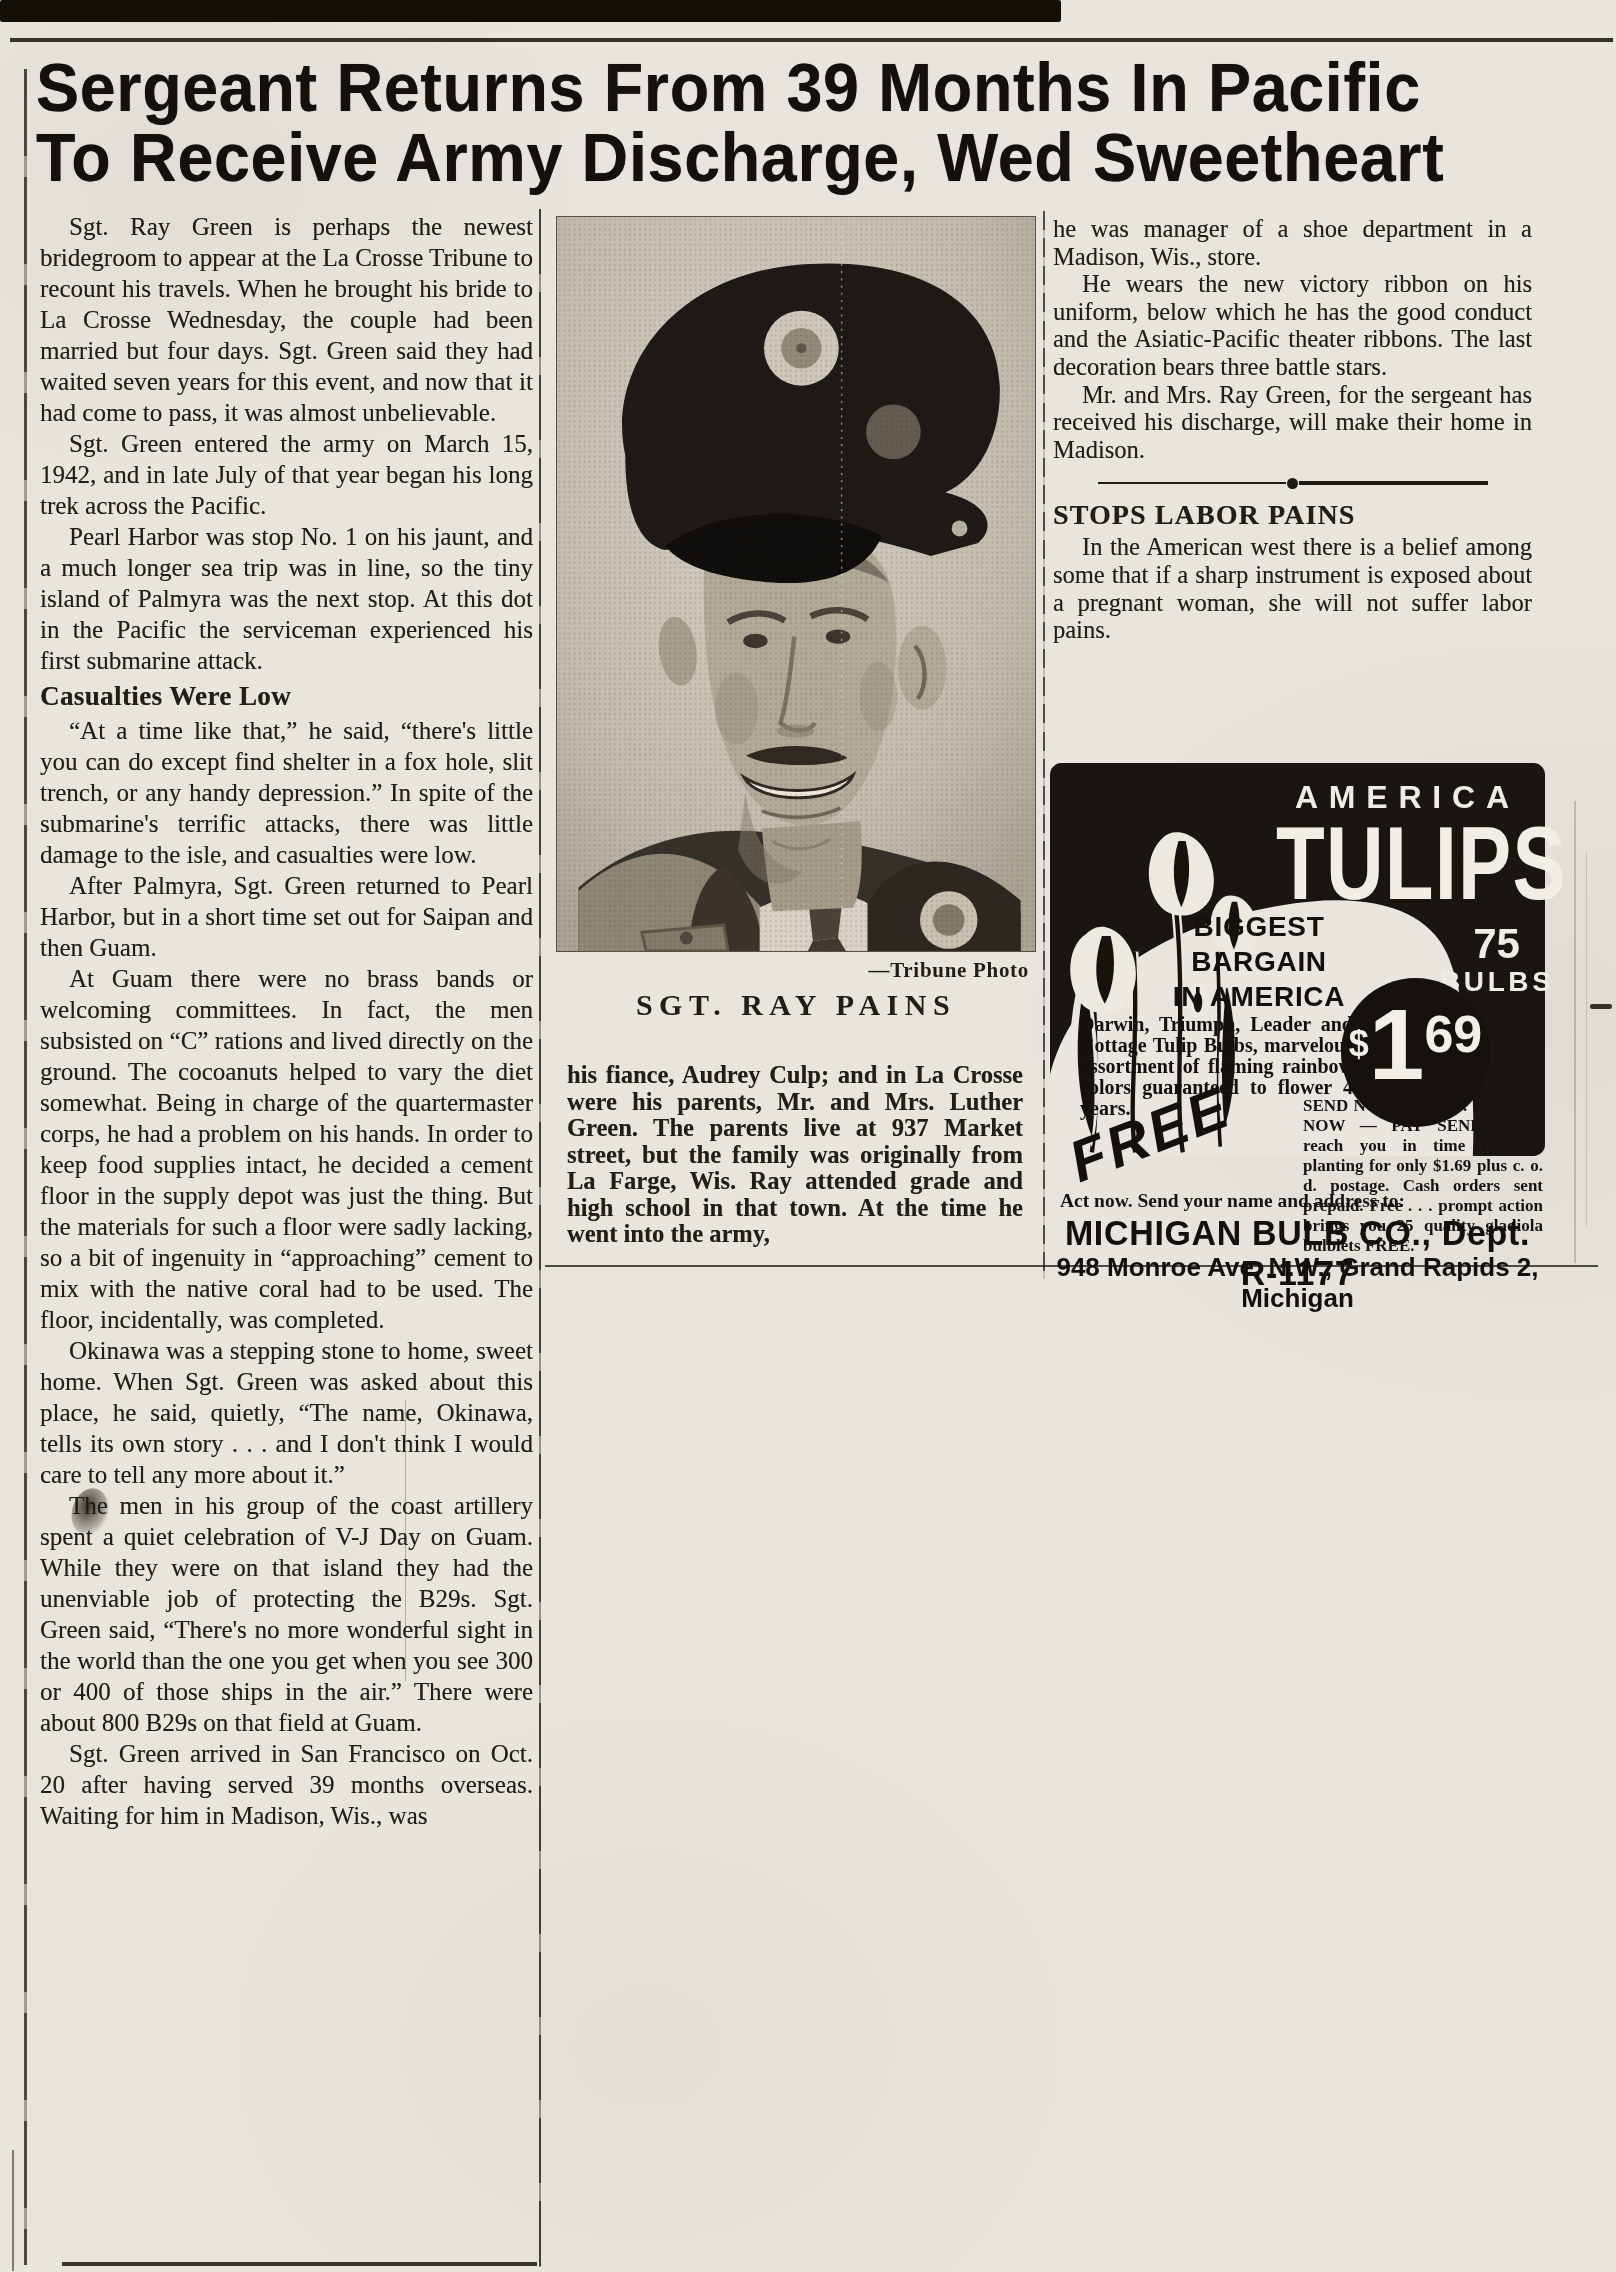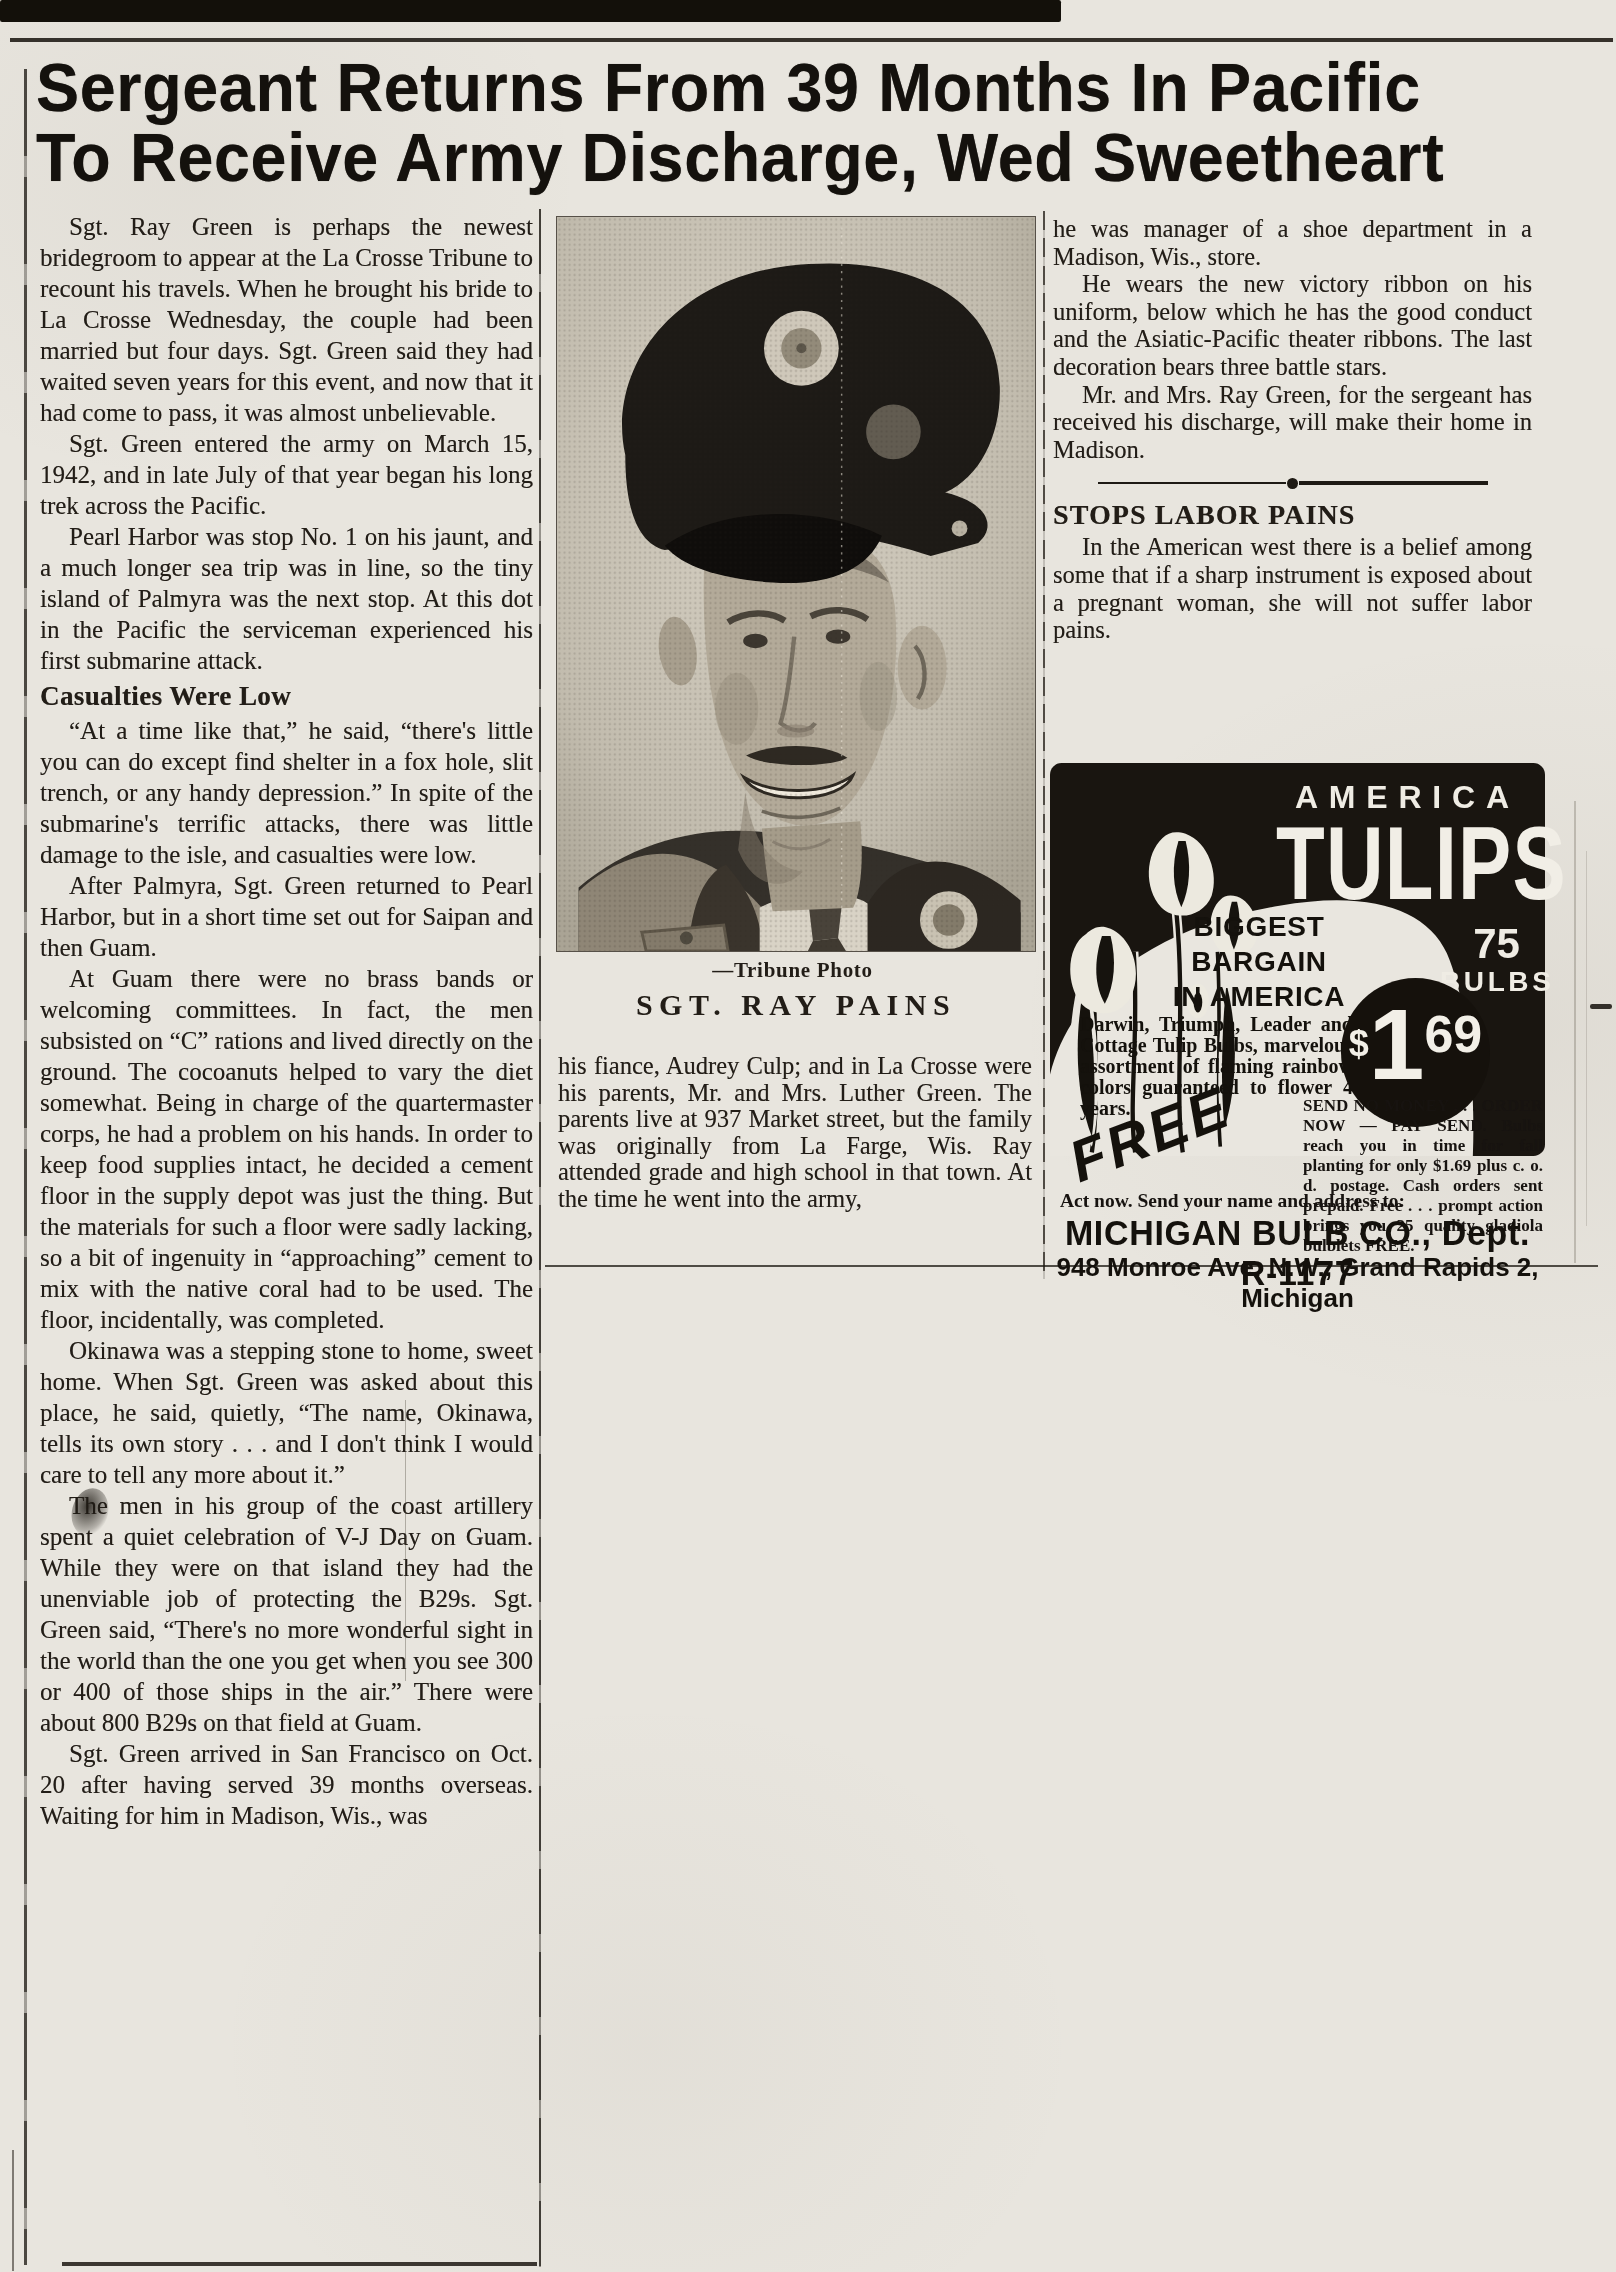--- a/index.html
+++ b/index.html
@@ -35,37 +35,37 @@
     transform:scaleX(.95);transform-origin:left top;
     letter-spacing:0.7px;white-space:nowrap;
     text-shadow:0 0 0.7px rgba(20,17,13,.7);}
 
   .col{position:absolute;text-align:justify;}
   .col p{margin:0;text-indent:29px;
     text-shadow:0.2px 0.3px 0.4px rgba(40,34,28,.45);}
   .col p.noindent{text-indent:0;}
   #col-left{left:40px;top:211px;width:493px;font-size:25px;line-height:31px;}
   #col-mid-text{left:551px;top:1046px;width:488px;font-size:24.5px;line-height:26.5px;text-align:justify;}
-  #col-mid-text p{margin:7px;text-indent:0;text-shadow:0.2px 0.3px 0.4px rgba(40,34,28,.45);}
+  #col-mid-text p{margin:16px;text-indent:0;text-shadow:0.2px 0.3px 0.4px rgba(40,34,28,.45);font-weight:bold;}
   #col-right{left:1053px;top:215px;width:479px;font-size:24.5px;line-height:27.6px;}
 
   .subhead{font-weight:bold;font-size:27px;line-height:32px;text-align:left;text-indent:0;
     margin:4.3px 0 2.9px 0;letter-spacing:0.4px;text-shadow:0.3px 0.3px 0.6px rgba(30,25,20,.5);}
   .subhead.caps{font-size:28px;letter-spacing:1.1px;}
 
   #ornament{display:flex;align-items:center;margin:14.4px auto 10px auto;width:390px;}
   .orn-line{flex:1;background:#1e1a14;}
   .orn-line.l{height:2.2px;}
   .orn-line.r{height:3.6px;}
   .orn-dot{width:10.8px;height:10.8px;border-radius:50%;background:#1e1a14;margin:0 1.4px;}
 
   #photo{position:absolute;left:556px;top:216px;width:480px;height:736px;
     border:1.4px solid #565048;box-sizing:border-box;background:#c9c3b6;}
   #photo svg{display:block;width:100%;height:100%;}
-  #photo-credit{position:absolute;left:556px;top:958px;width:473px;text-align:center;
+  #photo-credit{position:absolute;left:556px;top:958px;width:473px;text-align:right;
     font-weight:bold;font-size:21px;letter-spacing:0.7px;}
   #photo-name{position:absolute;left:556px;top:988px;width:480px;text-align:center;
     font-size:30px;letter-spacing:6.5px;font-weight:600;}
 
   
   #ad{position:absolute;left:1050px;top:763px;width:495px;height:501px;}
   #ad-art{position:absolute;left:0;top:0;width:495px;height:393px;}
   .ad-text{position:absolute;font-family:"Liberation Sans","DejaVu Sans",sans-serif;}
   #ad-michigan{left:214px;top:16px;width:276px;text-align:center;color:#efece4;
     font-size:32px;font-weight:bold;letter-spacing:10.8px;text-indent:10.8px;}

